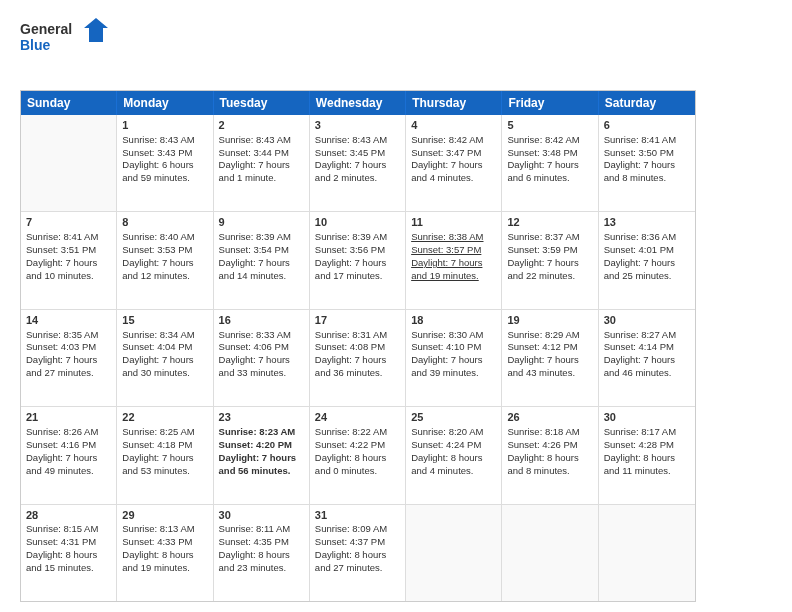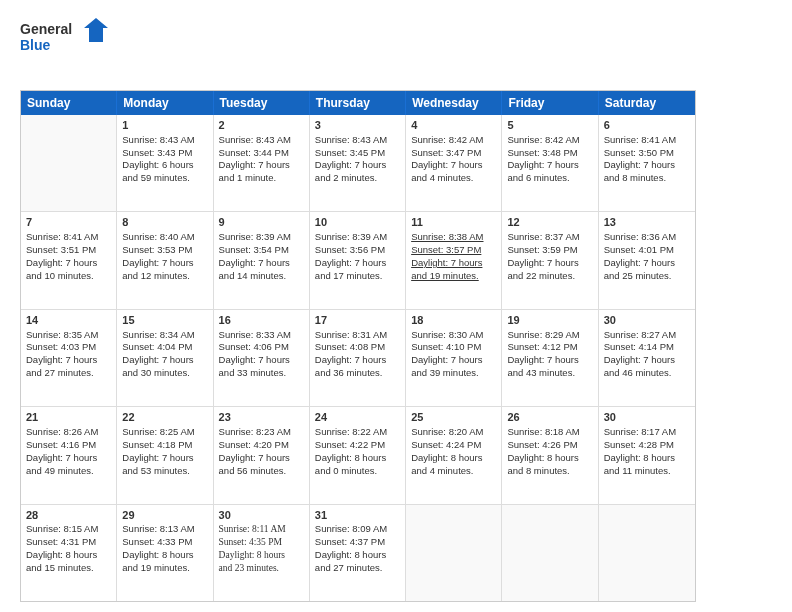--- a/index.html
+++ b/index.html
@@ -109,22 +109,22 @@
       <div class="main-title"></div>
       <div class="subtitle"></div>
     </div>
   </div>
 
   <div class="calendar">
     <div class="cal-header-row">
     <div class="cal-header-cell">Sunday</div>
         <div class="cal-header-cell">Monday</div>
         <div class="cal-header-cell">Tuesday</div>
+        <div class="cal-header-cell">Wednesday</div>
         <div class="cal-header-cell">Thursday</div>
-        <div class="cal-header-cell">Wednesday</div>
         <div class="cal-header-cell">Friday</div>
         <div class="cal-header-cell">Saturday</div>
       </div>
     <div class="cal-body">
     <div class="cal-row">
           <div class="cal-cell empty"></div>
           <div class="cal-cell"><span class="day-num">1</span><span style="white-space: pre-wrap;">Sunrise: 8:43 AM
 Sunset: 3:43 PM
 Daylight: 6 hours
 and 59 minutes.</span></div>
@@ -211,21 +211,21 @@
         </div>
         <div class="cal-row">
           <div class="cal-cell"><span class="day-num">21</span><span style="white-space: pre-wrap;">Sunrise: 8:26 AM
 Sunset: 4:16 PM
 Daylight: 7 hours
 and 49 minutes.</span></div>
           <div class="cal-cell"><span class="day-num">22</span><span style="white-space: pre-wrap;">Sunrise: 8:25 AM
 Sunset: 4:18 PM
 Daylight: 7 hours
 and 53 minutes.</span></div>
-          <div class="cal-cell"><span class="day-num">23</span><span style="white-space: pre-wrap;">Sunrise: 8:23 AM
+          <div class="cal-cell"><span class="day-num">23</span><span style="white-space: pre-wrap; font-weight: bold;">Sunrise: 8:23 AM
 Sunset: 4:20 PM
 Daylight: 7 hours
 and 56 minutes.</span></div>
           <div class="cal-cell"><span class="day-num">24</span><span style="white-space: pre-wrap;">Sunrise: 8:22 AM
 Sunset: 4:22 PM
 Daylight: 8 hours
 and 0 minutes.</span></div>
           <div class="cal-cell"><span class="day-num">25</span><span style="white-space: pre-wrap;">Sunrise: 8:20 AM
 Sunset: 4:24 PM
 Daylight: 8 hours
@@ -241,21 +241,21 @@
         </div>
         <div class="cal-row">
           <div class="cal-cell"><span class="day-num">28</span><span style="white-space: pre-wrap;">Sunrise: 8:15 AM
 Sunset: 4:31 PM
 Daylight: 8 hours
 and 15 minutes.</span></div>
           <div class="cal-cell"><span class="day-num">29</span><span style="white-space: pre-wrap;">Sunrise: 8:13 AM
 Sunset: 4:33 PM
 Daylight: 8 hours
 and 19 minutes.</span></div>
-          <div class="cal-cell"><span class="day-num">30</span><span style="white-space: pre-wrap; font-family: Liberation Serif, serif;">Sunrise: 8:11 AM
+          <div class="cal-cell"><span class="day-num">30</span><span style="white-space: pre-wrap;">Sunrise: 8:11 AM
 Sunset: 4:35 PM
 Daylight: 8 hours
 and 23 minutes.</span></div>
           <div class="cal-cell"><span class="day-num">31</span><span style="white-space: pre-wrap;">Sunrise: 8:09 AM
 Sunset: 4:37 PM
 Daylight: 8 hours
 and 27 minutes.</span></div>
           <div class="cal-cell empty"></div>
           <div class="cal-cell empty"></div>
           <div class="cal-cell empty"></div>

